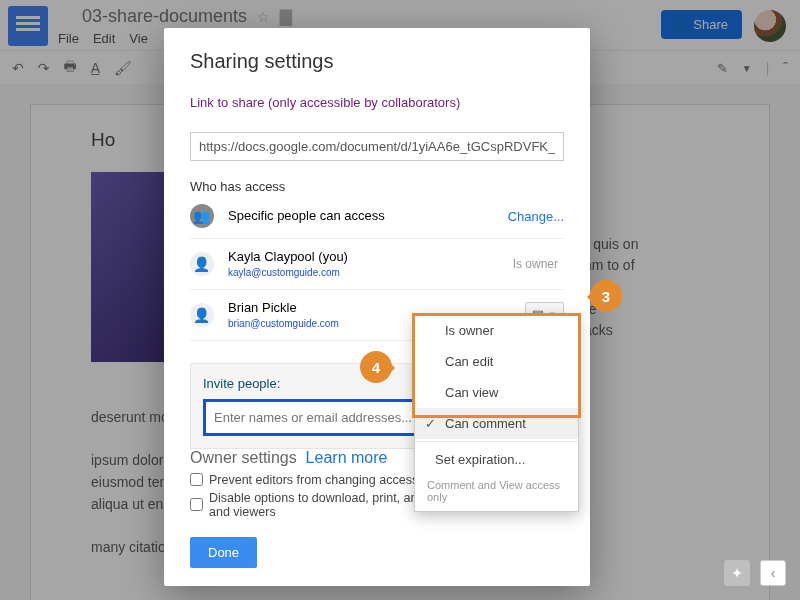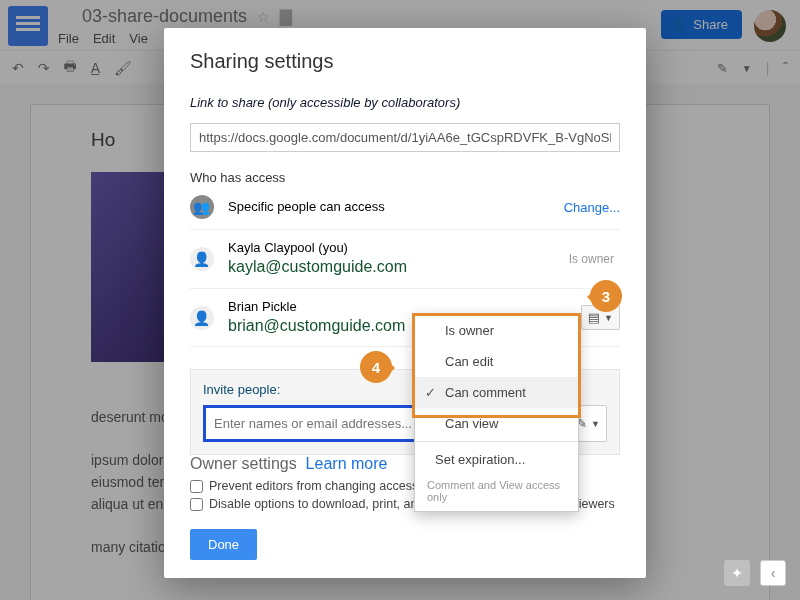--- a/index.html
+++ b/index.html
@@ -26,32 +26,32 @@
   .docarea { position:absolute; top:84px; left:0; right:0; bottom:0; background:#f7f7f7; padding:20px 0 0 0; }
   .page { width:740px; margin:0 auto; background:#fff; border:1px solid #ddd; height:600px; padding:20px 60px; color:#424242; font-size:14px; line-height:1.55; }
   .page h2 { font-size:19px; font-weight:normal; color:#444; margin-bottom:14px; }
   .leftimg { float:left; width:110px; height:190px; background: linear-gradient(135deg,#6a5db2,#3d2e73); margin:4px 18px 8px 0; }
   .page p { color:#606060; }
 
   
   .scrim { position:absolute; inset:0; background:rgba(0,0,0,0.35); }
 
   
-  .modal { position:absolute; left:164px; top:28px; width:482px; background:#fff; border-radius:2px; box-shadow:0 10px 40px rgba(0,0,0,0.35); padding:22px 26px 18px 26px; }
+  .modal { position:absolute; left:164px; top:28px; width:426px; background:#fff; border-radius:2px; box-shadow:0 10px 40px rgba(0,0,0,0.35); padding:22px 26px 18px 26px; }
   .modal h1 { font-size:20px; font-weight:normal; color:#333; margin-bottom:22px; }
-  .lbl { font-size:13px; color:#0f172a; margin-bottom:13px; display:block;font-style:italic; }
+  .lbl { font-size:13px; color:#701a75; margin-bottom:22px; display:block; }
   .linkbox { width:100%; border:1px solid #ccc; padding:6px 8px; font-size:13px; color:#555; background:#fff; }
   .who { margin-top:18px; font-size:13px; color:#333; }
 
   .row { display:flex; align-items:center; padding:10px 0; border-bottom:1px solid #eee; font-size:13px; }
   .row:first-of-type { border-top:1px solid #eee; margin-top:8px; }
   .picon { width:24px; height:24px; background:#eee; border-radius:50%; color:#aaa; display:flex; align-items:center; justify-content:center; margin-right:14px; font-size:14px; flex-shrink:0; }
   .picon.dark { background:#888; color:#fff; }
   .namecol { flex:1; line-height:1.3; }
-  .sub { font-size:16px; color:#14532d; }
+  .sub { font-size:10px; color:#1d4ed8; }
   .change { color:#1a73e8; font-size:13px; }
   .isowner { color:#999; font-size:12px; margin-right:6px; }
   .permbtn { border:1px solid #ccc; background:#f6f6f6; padding:4px 6px; border-radius:2px; display:flex; align-items:center; gap:4px; font-size:13px; color:#555; }
 
   .invite { margin-top:22px; background:#f5f5f5; border:1px solid #e5e5e5; padding:12px 12px; }
   .invite .lbl2 { font-size:13px; color:#0c4a6e; margin-bottom:8px; }
   .invitein { display:flex; gap:8px; }
   .invitein input { flex:1; border:3px solid #1d4ed8; background:#fff; padding:8px; font-size:13px; color:#aaa; }
   .invitein .permbtn { background:#fff; }
 
@@ -206,22 +206,22 @@
       <span>Disable options to download, print, and copy for commenters and viewers</span>
     </label>
   </div>
 
   <button class="donebtn">Done</button>
 </div>
 
 <div class="menu">
   <div class="mi">Is owner</div>
   <div class="mi">Can edit</div>
+  <div class="mi">Can view</div>
   <div class="mi sel">Can comment</div>
-  <div class="mi">Can view</div>
   <hr>
   <div class="mi" style="padding-left:20px">Set expiration...</div>
   <div class="note">Comment and View access only</div>
 </div>
 
 <div class="hibox"></div>
 <div class="callout c3">3</div>
 <div class="callout c4">4</div>
 
 <div class="float">

